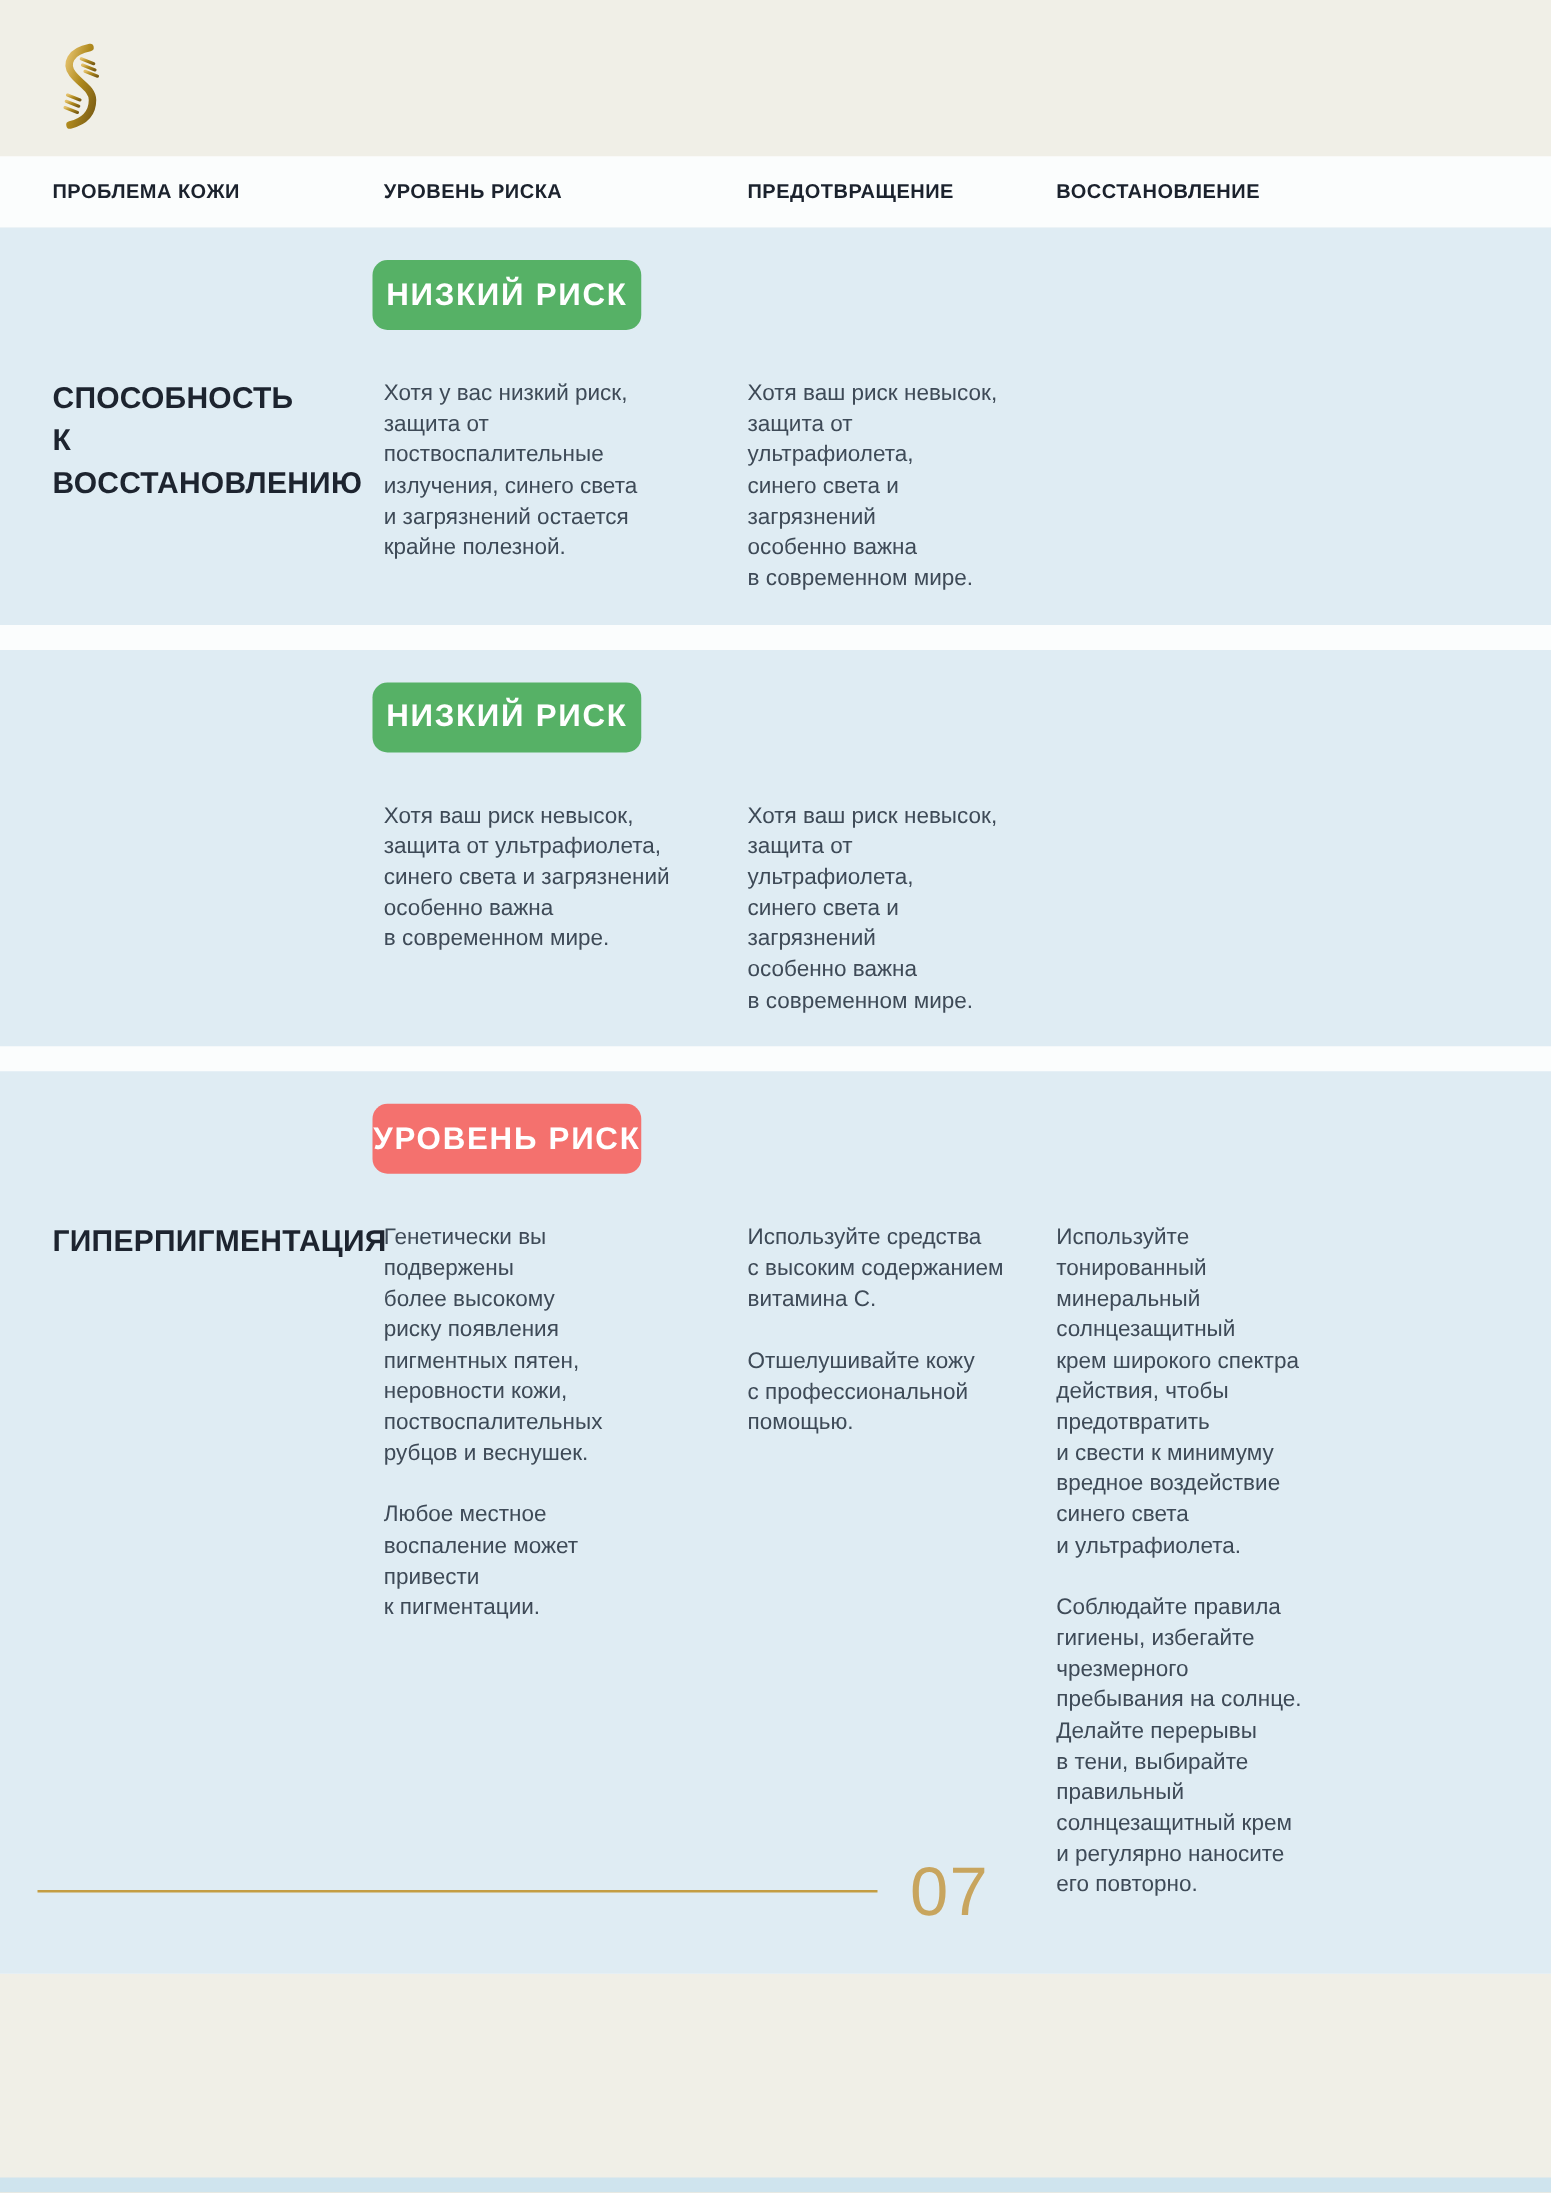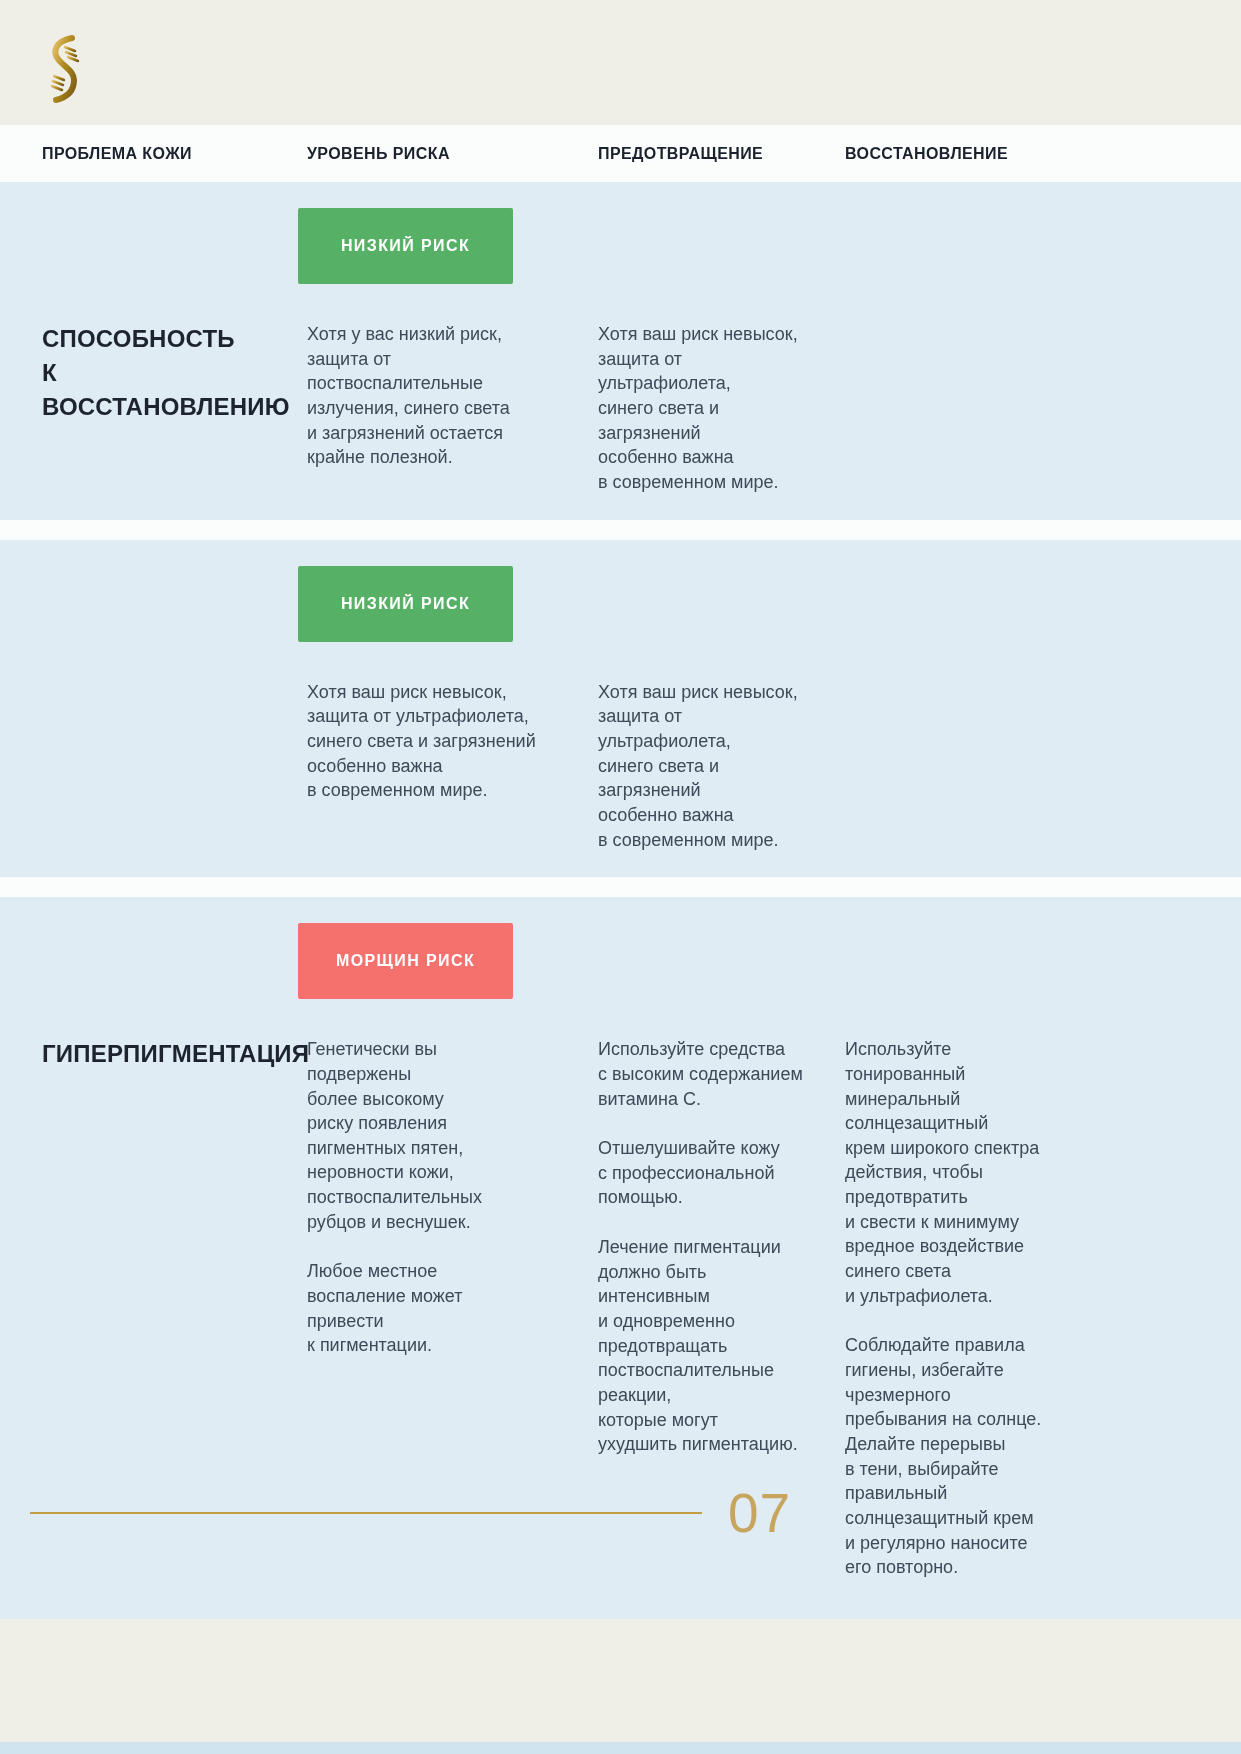--- a/index.html
+++ b/index.html
@@ -27,23 +27,23 @@
 
   .cards { position:absolute; top:182px; left:0; right:0; background:#fbfdfd; }
   .card  { background:#dfecf3; box-sizing:border-box; padding-top:26px; margin-bottom:20px; }
   .card:last-child { margin-bottom:0; }
   .card-1 { min-height:258px; }
   .card-2 { min-height:257px; }
   .card-3 { min-height:722px; }
 
   .badge {
     grid-column:2; justify-self:start; margin-left:-9px;
-    width:215px; height:76px; border-radius:2px;
+    width:215px; height:56px; border-radius:12px;
     display:flex; align-items:center; justify-content:center;
-    color:#ffffff; font-size:16px; font-weight:bold; letter-spacing:1.4px;
+    color:#ffffff; font-size:25px; font-weight:bold; letter-spacing:1.4px;
     background:#56b166;
   }
   .badge.high { background:#f4716e; }
 
   .content { margin-top:38px; }
   .cell { padding-right:30px; }
   .label {
     font-size:24px; font-weight:bold; color:#1d242f;
     line-height:1.42; white-space:pre-line; letter-spacing:0.2px;
   }
@@ -141,21 +141,21 @@
 синего света и загрязнений
 особенно важна
 в современном мире.</p>
         </div>
         <div class="cell body c4"></div>
       </div>
     </section>
 
     <section class="card card-3" style="background: rgb(223, 236, 243);">
       <div class="cols">
-        <div class="badge high" style="background: rgb(244, 113, 110);">МОРЩИН РИСК</div>
+        <div class="badge high" style="background: rgb(244, 113, 110);">УРОВЕНЬ РИСК</div>
       </div>
       <div class="cols content">
         <div class="cell label c1">ГИПЕРПИГМЕНТАЦИЯ</div>
         <div class="cell body c2">
           <p>Генетически вы
 подвержены
 более высокому
 риску появления
 пигментных пятен,
 неровности кожи,
@@ -166,28 +166,20 @@
 привести
 к пигментации.</p>
         </div>
         <div class="cell body c3">
           <p>Используйте средства
 с высоким содержанием
 витамина C.</p>
           <p>Отшелушивайте кожу
 с профессиональной
 помощью.</p>
-          <p>Лечение пигментации
-должно быть интенсивным
-и одновременно
-предотвращать
-поствоспалительные
-реакции,
-которые могут
-ухудшить пигментацию.</p>
         </div>
         <div class="cell body c4">
           <p>Используйте
 тонированный
 минеральный
 солнцезащитный
 крем широкого спектра
 действия, чтобы
 предотвратить
 и свести к минимуму

